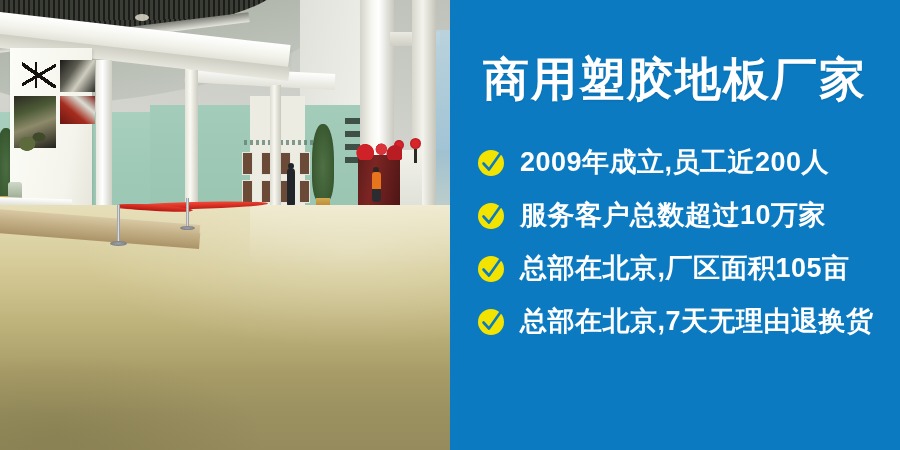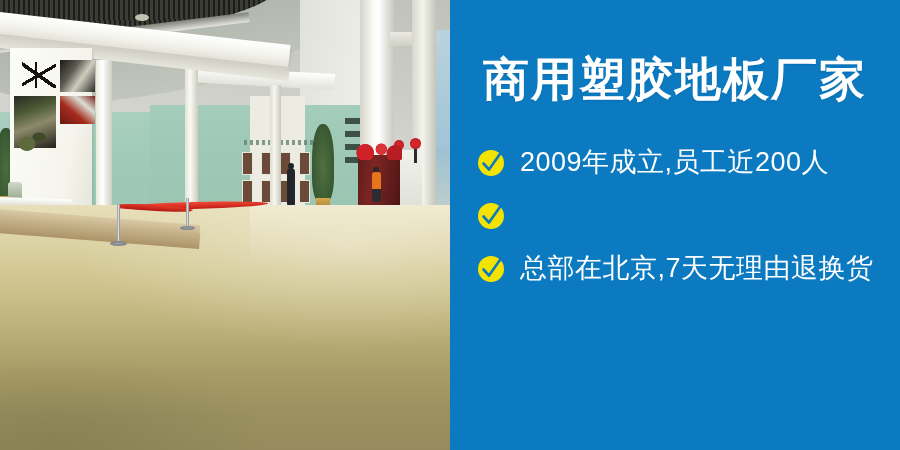--- a/index.html
+++ b/index.html
@@ -307,21 +307,21 @@
   .check-icon {
     position:relative;
     width:30px; height:30px;
     flex:0 0 30px;
     margin-right:14px;
   }
   .check-icon svg { display:block; width:30px; height:30px; overflow:visible; }
   .bullet-text {
     color:#ffffff;
     font-size:27px;
-    font-weight:normal;
+    font-weight:bold;
     letter-spacing:0.5px;
     white-space:nowrap;
     line-height:1;
   }
 </style>
 </head>
 <body>
 
 <div id="banner">
 
@@ -429,22 +429,32 @@
         <span class="bullet-text">2009年成立,员工近200人</span>
       </div>
 
       <div class="bullet-row">
         <span class="check-icon">
           <svg viewBox="0 0 30 30">
             <circle cx="15" cy="15" r="13" fill="#f2e400"></circle>
             <path d="M7.5 15.5 L13 21.5 L25 4.5" fill="none" stroke="#0b7ac1" stroke-width="2.6" stroke-linecap="round" stroke-linejoin="round"></path>
           </svg>
         </span>
-      </div>
-
+        <span class="bullet-text">服务客户总数超过10万家</span>
+      </div>
+
+      <div class="bullet-row">
+        <span class="check-icon">
+          <svg viewBox="0 0 30 30">
+            <circle cx="15" cy="15" r="13" fill="#f2e400"></circle>
+            <path d="M7.5 15.5 L13 21.5 L25 4.5" fill="none" stroke="#0b7ac1" stroke-width="2.6" stroke-linecap="round" stroke-linejoin="round"></path>
+          </svg>
+        </span>
+        <span class="bullet-text">总部在北京,厂区面积105亩</span>
+      </div>
 
 
       <div class="bullet-row">
         <span class="check-icon">
           <svg viewBox="0 0 30 30">
             <circle cx="15" cy="15" r="13" fill="#f2e400"></circle>
             <path d="M7.5 15.5 L13 21.5 L25 4.5" fill="none" stroke="#0b7ac1" stroke-width="2.6" stroke-linecap="round" stroke-linejoin="round"></path>
           </svg>
         </span>
         <span class="bullet-text">总部在北京,7天无理由退换货</span>

